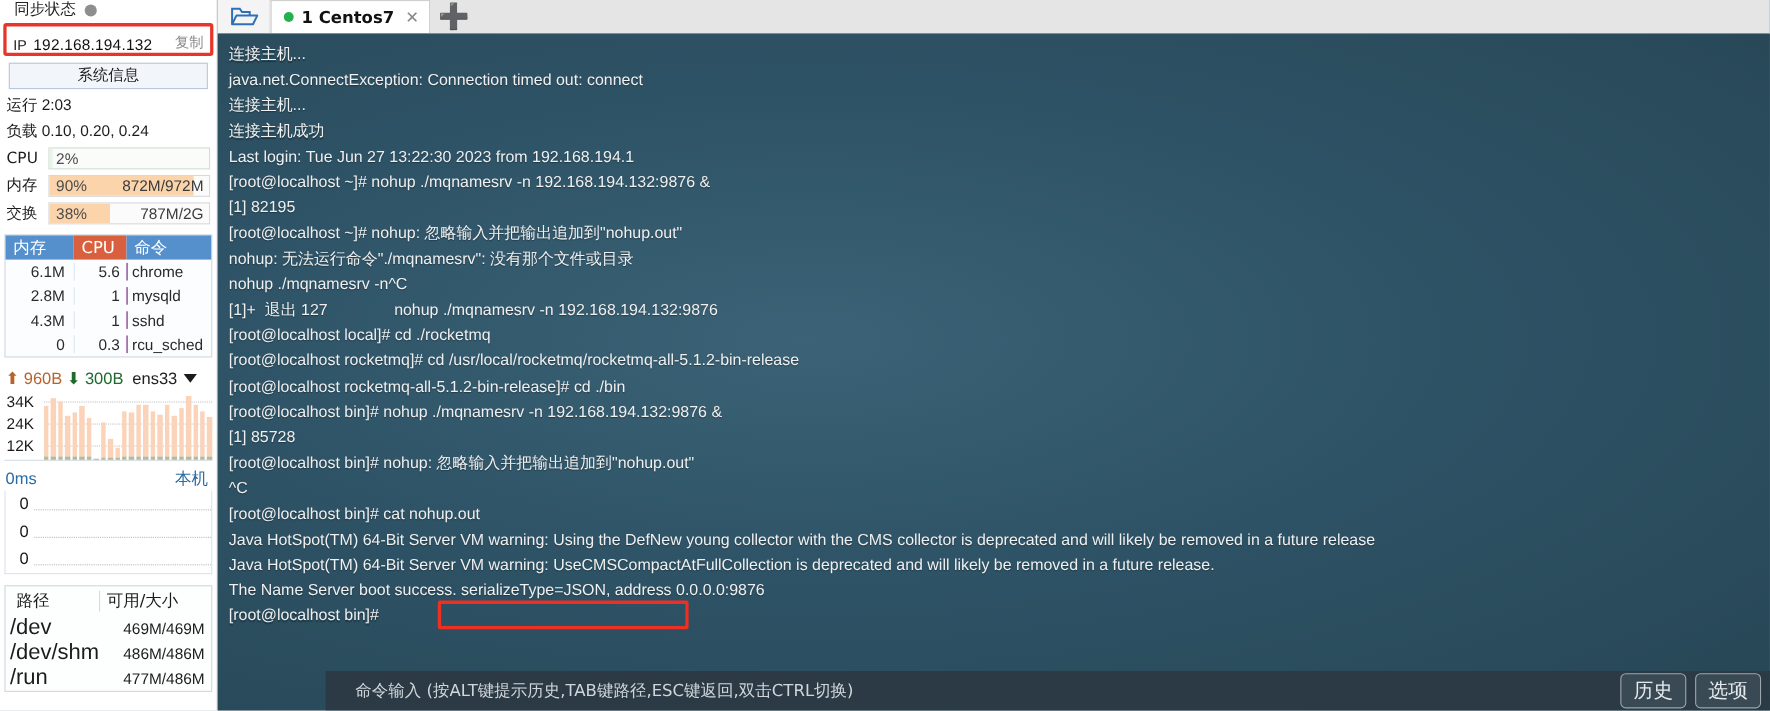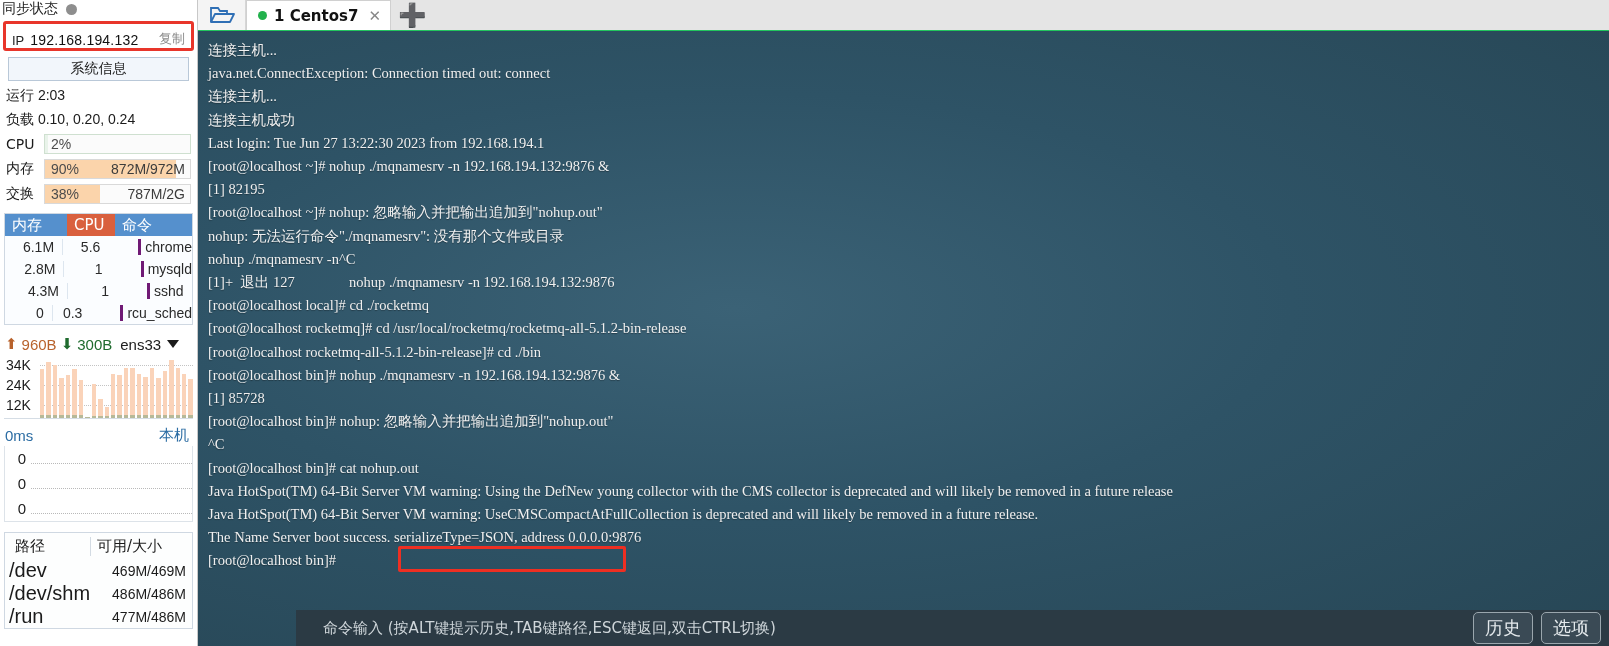--- a/index.html
+++ b/index.html
@@ -14,21 +14,21 @@
   
   #sidebar {
     width: 198px; height: 646px; flex: 0 0 198px;
     background: #ffffff;
     position: relative;
     overflow: hidden;
     border-right: 1px solid #c8c8c8;
   }
   .row-sync {
     display: flex; align-items: center;
-    height: 18px; padding-left: 2px; gap: 8px;
+    height: 18px; padding-left: 13px; gap: 8px;
   }
   .sync-label { font-size: 14px; color: #222; font-family: "DejaVu Sans", sans-serif; }
   .sync-dot { width: 11px; height: 11px; border-radius: 50%; background: #8e8e8e; display:inline-block; }
 
   .ip-box {
     position: relative;
     margin: 3px 3px 0 3px;
     border: 3px solid #e8352a;
     border-radius: 3px;
     height: 30px;
@@ -85,21 +85,21 @@
     background: #5590cd;
     font-family: "DejaVu Sans", sans-serif;
   }
   .proc-head .c0 { width: 62px; justify-content: flex-start; padding-left: 7px; }
   .proc-head .c1 { width: 48px; justify-content: flex-start; padding-left: 7px; background: #d9603e; }
   .proc-head .c2 { flex: 1; justify-content: flex-start; padding-left: 7px; }
   .proc-row { display: flex; height: 22px; align-items: center; }
   .proc-row .c { font-size: 14px; color: #2a2a2a; font-family: "Liberation Sans", sans-serif; }
   .proc-row .c0 { width: 62px; text-align: right; padding-right: 8px; display:block; }
   .proc-row .c1 { width: 48px; text-align: right; padding-right: 6px; display:block; border-left: 1px solid #dde6ef; }
-  .proc-row .c2 { flex: 1; padding-left: 4px; border-left: 3px solid #701a75; margin-left: 32px; }
+  .proc-row .c2 { flex: 1; padding-left: 4px; border-left: 1px solid #701a75; }
 
   
   .net-head { display: flex; align-items: center; gap: 4px; padding-left: 5px; margin-top: 8px; height: 22px; }
   .net-up { color: #b8622c; font-size: 15px; font-family: "Liberation Sans", sans-serif; }
   .net-dn { color: #1f6b2e; font-size: 15px; font-family: "Liberation Sans", sans-serif; }
   .net-if { font-size: 15px; color: #202020; margin-left: 4px; font-family: "Liberation Sans", sans-serif; }
   .caret-dn { width:0;height:0;border-left:6px solid transparent;border-right:6px solid transparent;border-top:8px solid #1b1b1b;display:inline-block;margin-left:2px;cursor:pointer;}
 
   .chart-box { position: relative; margin: 2px 4px 0 4px; height: 62px; border-bottom: 1px solid #d5dde5; }
   .chart-axis { position: absolute; left: 0; top: 0; width: 34px; height: 100%; }
@@ -156,21 +156,21 @@
     font-size: 23px; color: #4a4a4a; cursor: pointer; font-family: "DejaVu Sans", sans-serif;
   }
 
   #term {
     position: absolute; left: 0; right: 0; top: 31px; bottom: 0;
     background: radial-gradient(ellipse at 38% 45%, #3b6276 0%, #2e5366 45%, #274655 100%);
     overflow: hidden;
     padding: 8px 0 0 10px;
   }
   .tline {
-    font-family: Liberation Serif, serif;
+    font-family: Liberation Sans, sans-serif;
     font-size: 14.5px; line-height: 23.2px;
     color: #f0f0f0; white-space: pre;
     text-shadow: 0 1px 1px rgba(0,0,0,.35);
   }
 
   .hl-box {
     position: absolute;
     border: 3px solid #ee2f22;
     border-radius: 2px;
     pointer-events: none;

